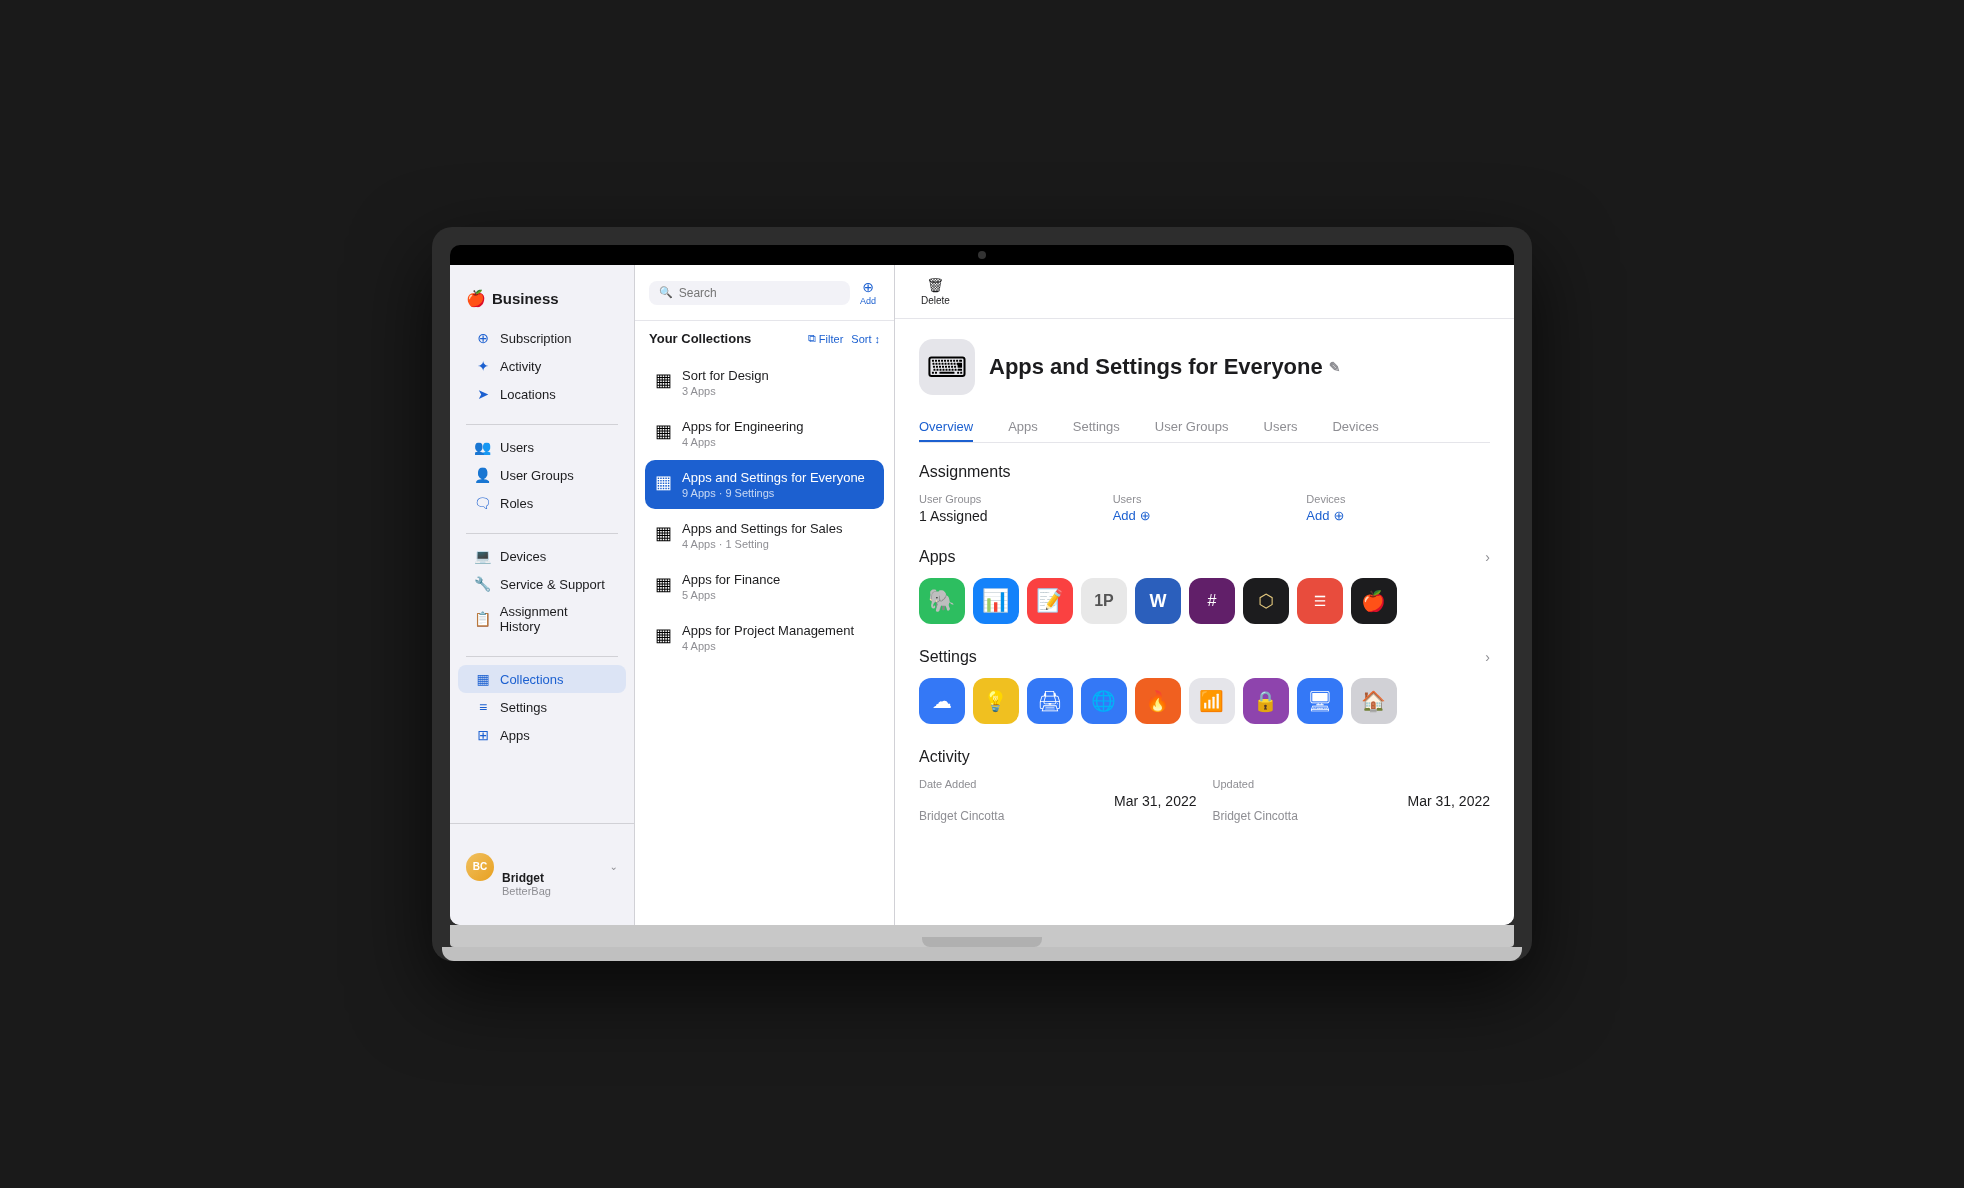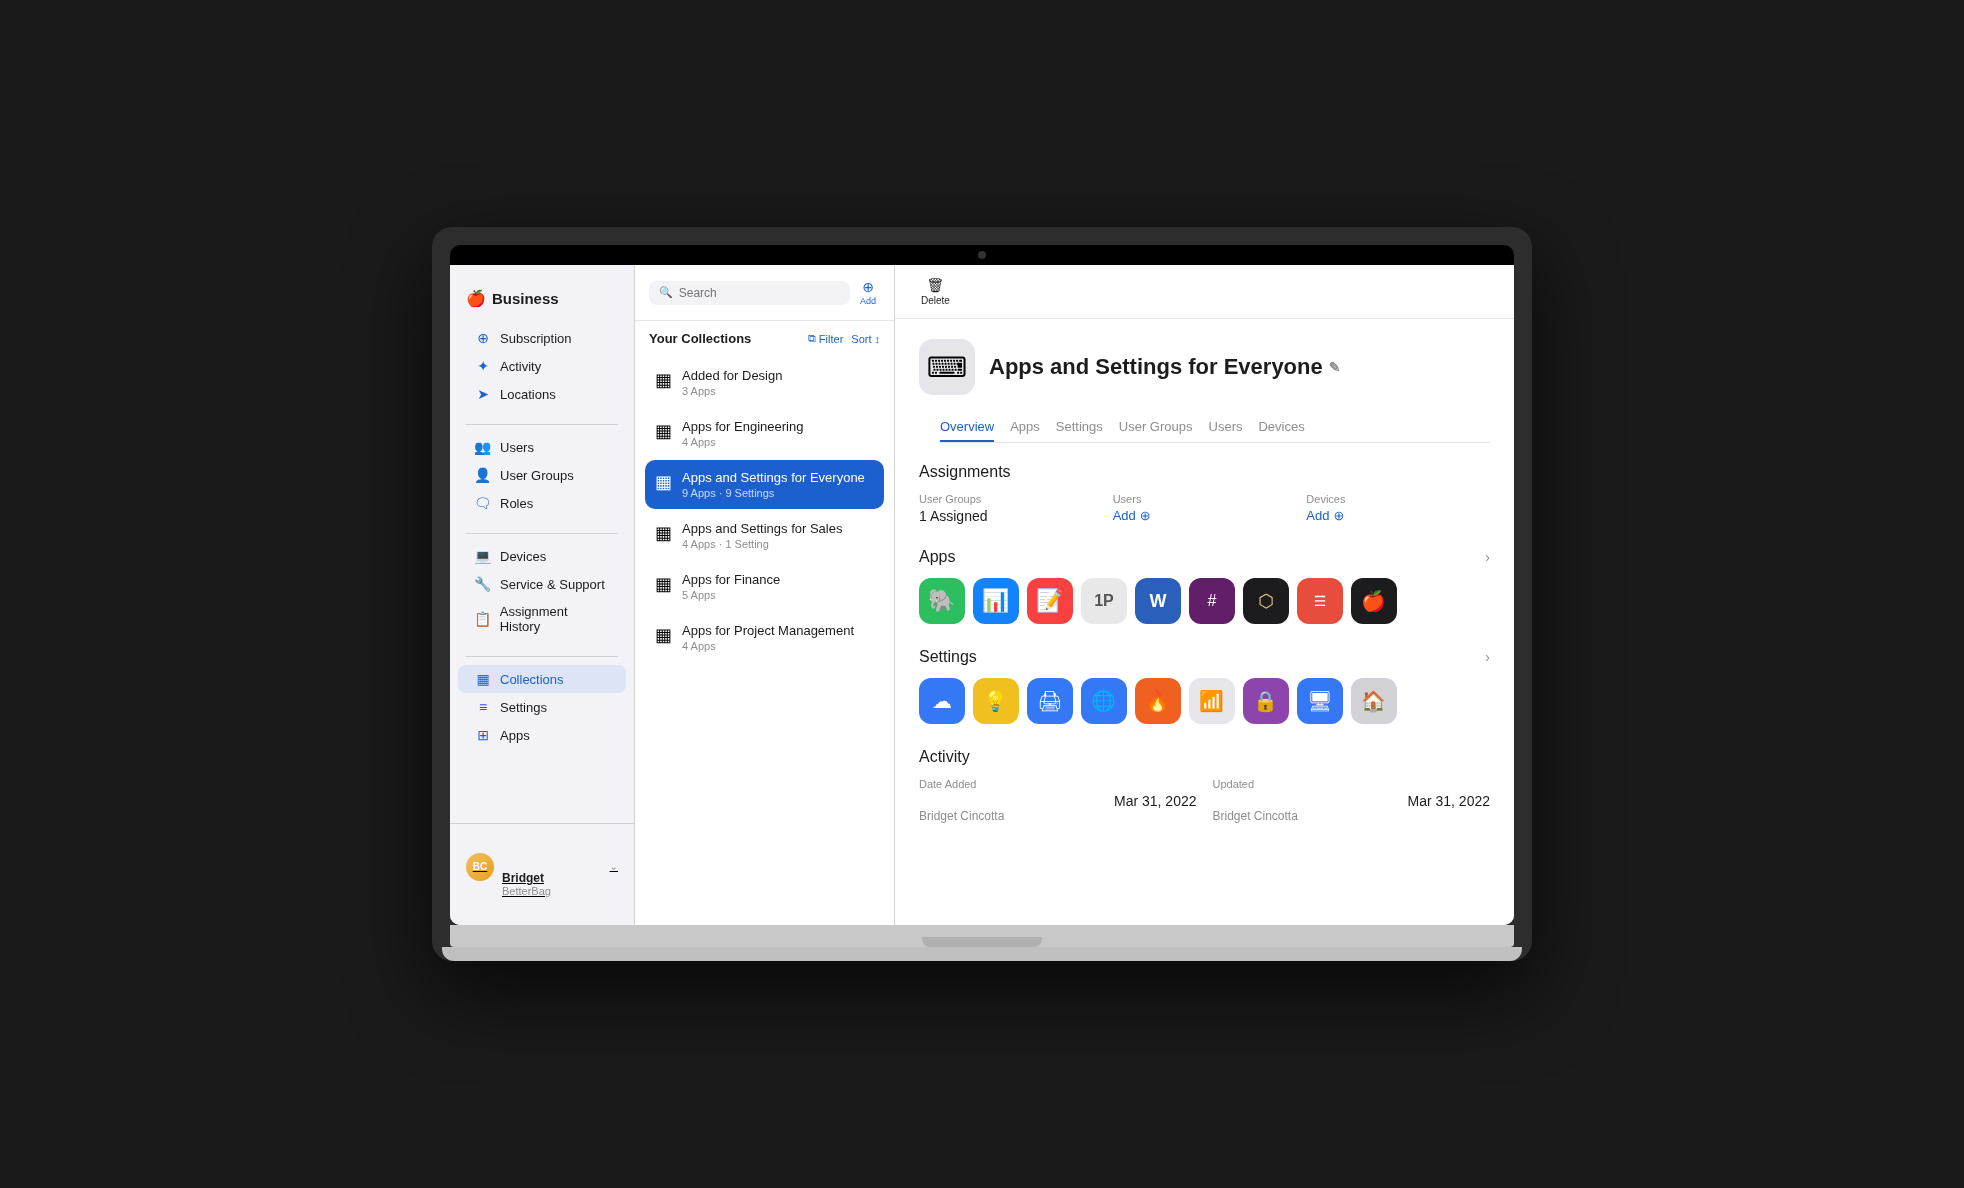--- a/index.html
+++ b/index.html
@@ -104,21 +104,20 @@
       margin: 8px 16px;
     }
 
     .sidebar-footer {
       margin-top: auto;
       padding: 12px 16px;
       display: flex;
       align-items: center;
       gap: 8px;
       border-top: 1px solid #d1d1d6;
-      text-decoration: underline;
     }
 
     .user-avatar {
       width: 28px;
       height: 28px;
       background: linear-gradient(135deg, #f0c060, #e8a020);
       border-radius: 50%;
       display: flex;
       align-items: center;
       justify-content: center;
@@ -360,24 +359,23 @@
     }
 
     .edit-pencil {
       font-size: 14px;
       color: #8e8e93;
       cursor: pointer;
     }
 
     .detail-tabs {
       display: flex;
-      gap: 16px;
+      gap: 35px;
       border-bottom: 1px solid #e5e5ea;
       margin-bottom: 20px;
-      margin-left: 21px;
     }
 
     .detail-tab {
       font-size: 13px;
       padding: 6px 0;
       cursor: pointer;
       color: #8e8e93;
       border-bottom: 2px solid transparent;
     }
 
@@ -632,21 +630,21 @@
               <span>Sort</span>
               <span>↕</span>
             </span>
           </div>
         </div>
 
         <div class="collection-list">
           <div class="collection-item">
             <span class="collection-grid-icon">▦</span>
             <div class="collection-info">
-              <div class="collection-name">Added for Design</div>
+              <div class="collection-name">Sort for Design</div>
               <div class="collection-meta">3 Apps</div>
             </div>
           </div>
           <div class="collection-item">
             <span class="collection-grid-icon">▦</span>
             <div class="collection-info">
               <div class="collection-name">Apps for Engineering</div>
               <div class="collection-meta">4 Apps</div>
             </div>
           </div>

